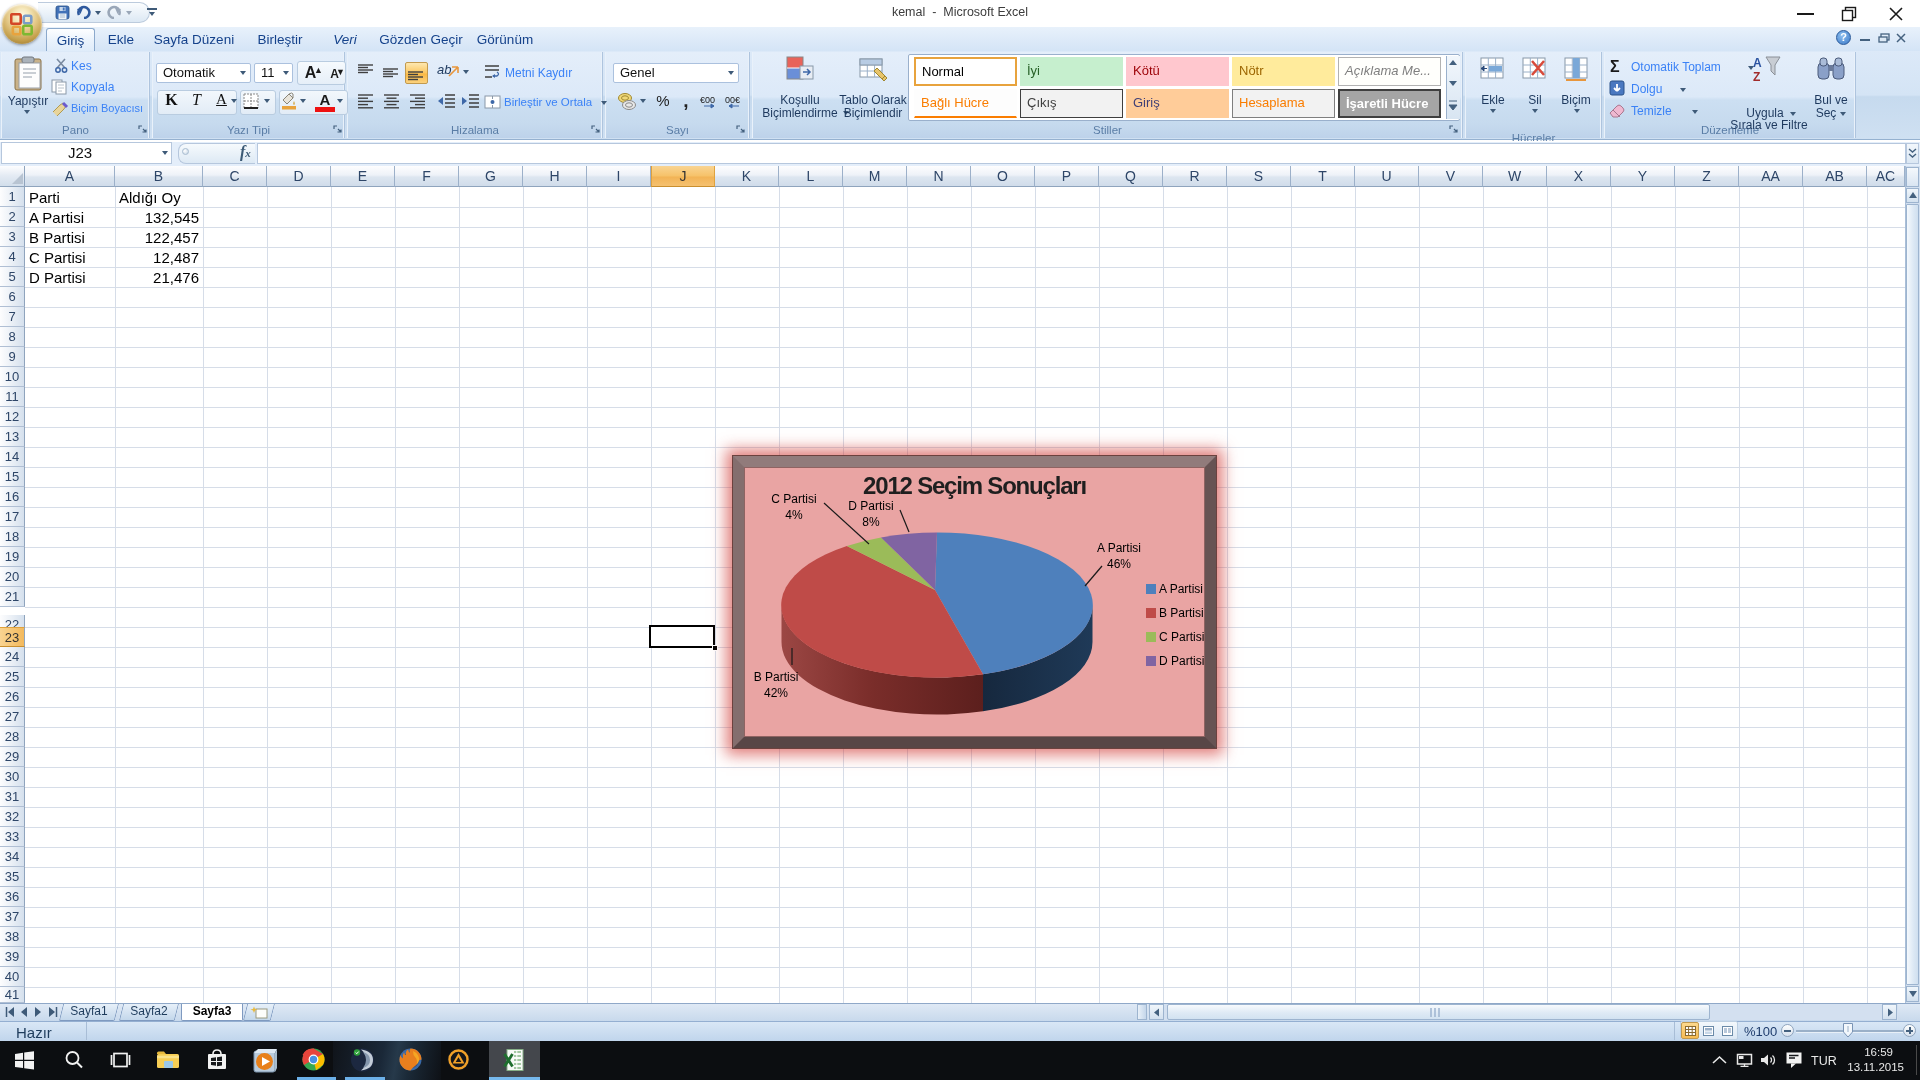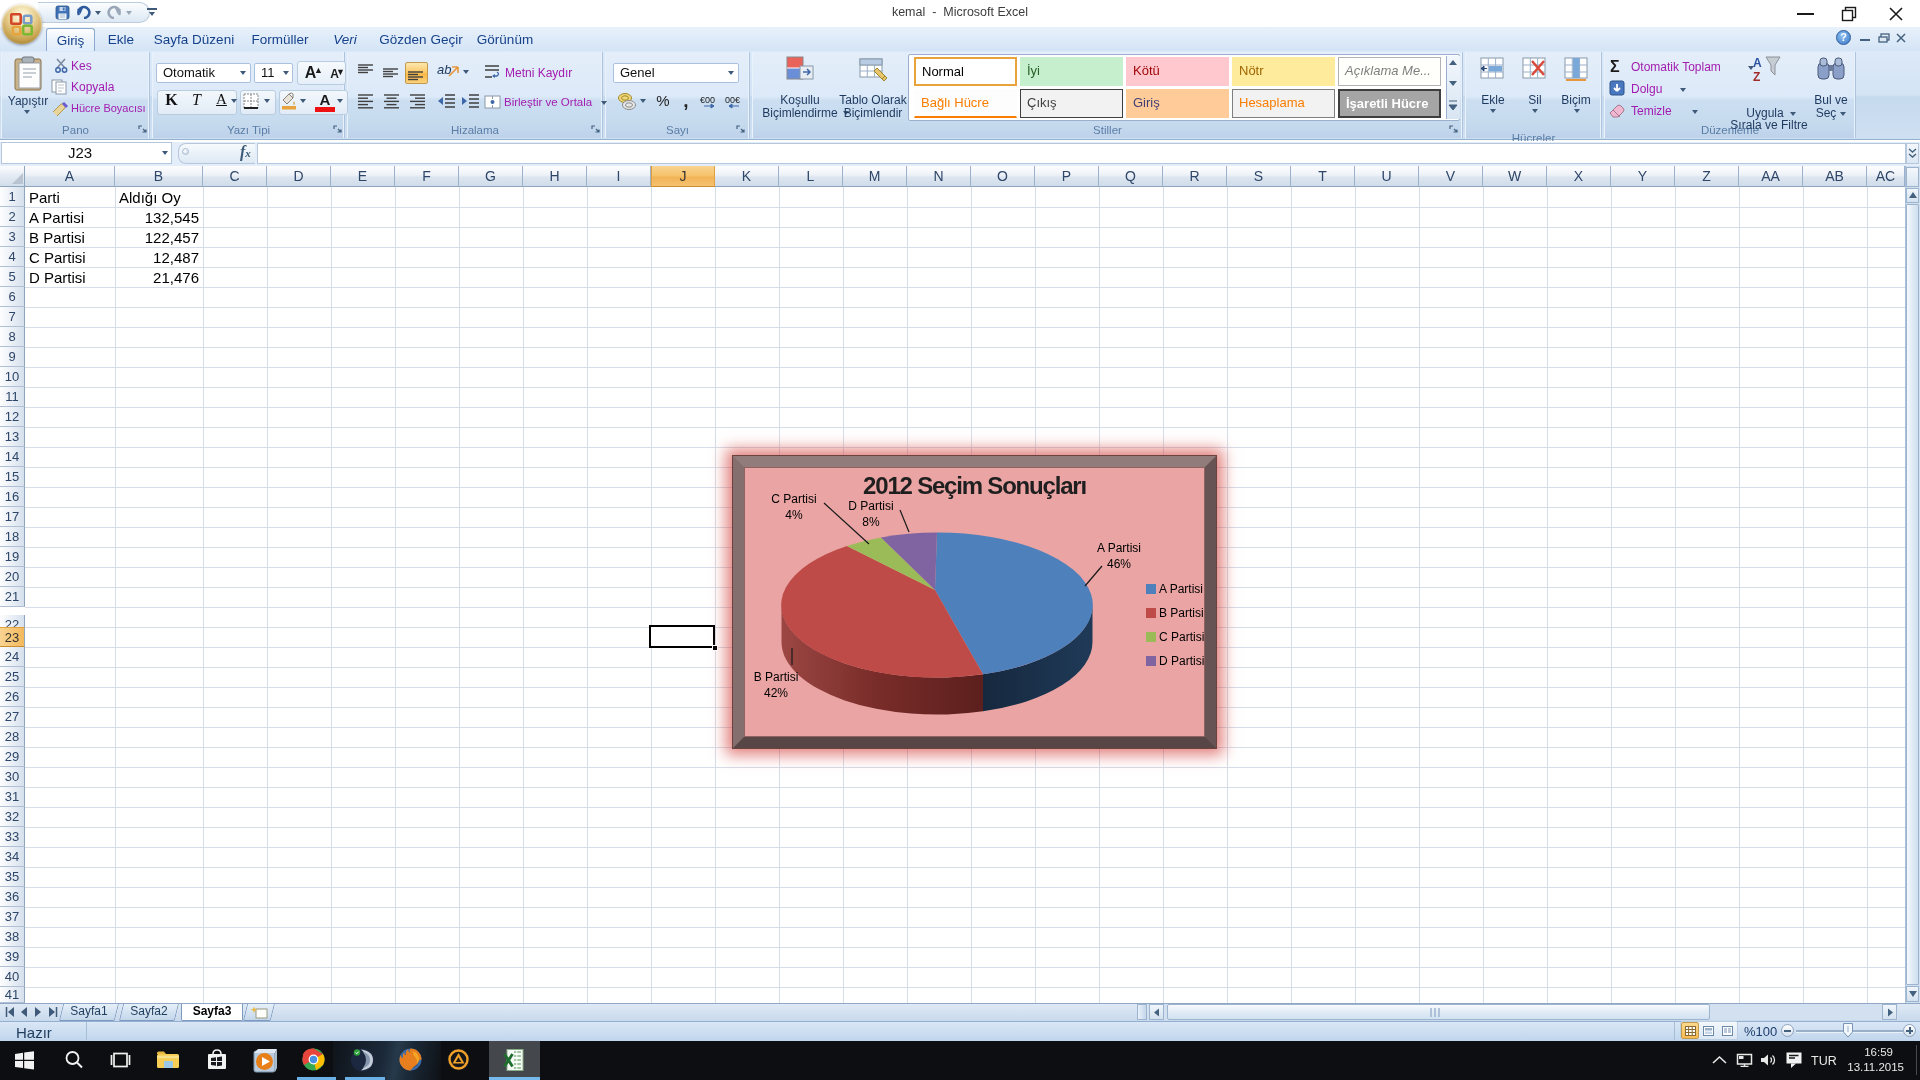--- a/index.html
+++ b/index.html
@@ -1,21 +1,21 @@
 <!DOCTYPE html>
 <html><head><meta charset="utf-8">
 <style>
 * { margin:0; padding:0; box-sizing:border-box; }
 html,body { width:1920px; height:1080px; overflow:hidden; }
 body { font-family:"Liberation Sans", sans-serif; position:relative; background:#fff; }
 .abs { position:absolute; }
 .darr { position:absolute; width:0; height:0; border-left:3px solid transparent; border-right:3px solid transparent; border-top:4px solid #3e5a78; }
 .combo { position:absolute; background:#fff; border:1px solid #abc1de; border-radius:2px; font-size:13px; color:#111; }
 .glabel { position:absolute; font-size:11.5px; color:#5a7da6; text-align:center; }
-.rtxt { position:absolute; font-size:12px; color:#a21caf; white-space:nowrap;text-align:center; }
+.rtxt { position:absolute; font-size:12px; color:#3b82f6; white-space:nowrap;text-align:center; }
 .rtxtc { position:absolute; font-size:12px; color:#1e395e; white-space:nowrap; text-align:center; }
 .cell { position:absolute; font-size:15px; color:#000; white-space:nowrap; }
 .colhead { position:absolute; top:166px; height:21px; background:linear-gradient(#fdfdfe,#eef2f8 45%,#dde6f0 55%,#d0dcea); border-right:1px solid #9cb0c9; border-bottom:1px solid #8fa4bd; font-size:14px; color:#2e4668; text-align:center; line-height:20px; }
 .rowhead { position:absolute; left:0; width:25px; background:linear-gradient(90deg,#fdfdfe,#e8eef5 55%,#d5e0ed); border-right:1px solid #8fa4bd; border-bottom:1px solid #b0bfd4; font-size:13px; color:#2e4668; text-align:center; }
 .stab { position:absolute; top:1004px; height:17px; font-size:12px; color:#1e3c5c; text-align:center; border:1px solid #7f9ac0; border-top:none; background:linear-gradient(#e7f0f9,#c3d7eb); border-radius:0 0 2px 2px; }
 .tbtext { position:absolute; color:#e8e8e8; font-size:11.5px; }
 </style></head>
 <body>
 
 <div class="abs" style="left:0;top:0;width:1920px;height:27px;background:#fff;"></div>
@@ -45,21 +45,21 @@
     <path d="M13,10 A5.5,5.5 0 1 0 8,13" fill="none" stroke="#9aa7b8" stroke-width="2.6"></path>
     <path d="M15,4 L9,3 L11.5,9 Z" fill="#9aa7b8"></path>
   </svg>
 <div class="darr" style="left:126px;top:11px;border-top-color:#9aa7b8;"></div>
 <div class="abs" style="left:147px;top:8px;width:10px;height:2px;background:#3e5a78;"></div>
 <div class="darr" style="left:149px;top:12px;"></div>
 <div class="abs" style="left:0;top:27px;width:1920px;height:24px;background:linear-gradient(#e8f1fb,#d4e4f6);"></div>
 <div class="abs" style="left:46px;top:28px;width:49px;height:23px;background:linear-gradient(#fdfeff,#e9f2fc 55%,#dfecfa);border:1px solid #8ba9cc;border-bottom:none;border-radius:3px 3px 0 0;font-size:13.5px;color:#15428b;text-align:center;line-height:23px;">Giriş</div>
 <div class="abs" style="left:97px;top:28px;width:48px;height:23px;font-size:13.5px;color:#15428b;text-align:center;line-height:23px;">Ekle</div>
 <div class="abs" style="left:146px;top:28px;width:96px;height:23px;font-size:13.5px;color:#15428b;text-align:center;line-height:23px;">Sayfa Düzeni</div>
-<div class="abs" style="left:242px;top:28px;width:76px;height:23px;font-size:13.5px;color:#15428b;text-align:center;line-height:23px;">Formüller</div>
+<div class="abs" style="left:242px;top:28px;width:76px;height:23px;font-size:13.5px;color:#15428b;text-align:center;line-height:23px;">Birleştir</div>
 <div class="abs" style="left:318px;top:28px;width:54px;height:23px;font-size:13.5px;color:#15428b;text-align:center;line-height:23px;font-style:italic;">Veri</div>
 <div class="abs" style="left:372px;top:28px;width:98px;height:23px;font-size:13.5px;color:#15428b;text-align:center;line-height:23px;">Gözden Geçir</div>
 <div class="abs" style="left:468px;top:28px;width:74px;height:23px;font-size:13.5px;color:#15428b;text-align:center;line-height:23px;">Görünüm</div>
 <div class="abs" style="left:2px;top:4px;width:40px;height:40px;border-radius:50%;
  background:radial-gradient(circle at 50% 30%, #fefae8 0%, #f5e7ba 22%, #e2c684 45%, #c5a04c 70%, #97742c 92%, #7a5d22 100%);
  box-shadow:0 1px 3px rgba(0,0,0,.4), inset 0 1px 2px rgba(255,255,255,.9); z-index:40;"></div>
 <svg class="abs" style="left:10px;top:13px;z-index:41;" width="23" height="23">
 <rect x="1.2" y="1.2" width="9.5" height="9.5" rx="1.5" fill="none" stroke="#d44727" stroke-width="2.6"></rect>
 <rect x="13.8" y="2.8" width="7.5" height="7.5" rx="1.5" fill="none" stroke="#7a9cc8" stroke-width="2.6"></rect>
 <rect x="2.8" y="13.8" width="7.5" height="7.5" rx="1.5" fill="none" stroke="#e8a33d" stroke-width="2.6"></rect>
@@ -112,21 +112,21 @@
 <svg class="abs" style="left:51px;top:79px;" width="17" height="16">
 <rect x="1" y="1" width="10" height="12" fill="#fff" stroke="#8a98a8"></rect>
 <rect x="5" y="3" width="10" height="12" fill="#fff" stroke="#8a98a8"></rect>
 <path d="M7,6 h6 M7,9 h6 M7,12 h4" stroke="#b8c2cc"></path>
 </svg>
 <div class="rtxt" style="left:71px;top:80px;">Kopyala</div>
 <svg class="abs" style="left:51px;top:100px;" width="18" height="16">
 <path d="M2,12 L9,5 Q12,2 14,4 Q16,6 13,9 L6,16" fill="#e8d49a" stroke="#b09a50"></path>
 <path d="M12,3 L16,7" stroke="#6a5acd" stroke-width="3"></path>
 </svg>
-<div class="rtxt" style="left:71px;top:102px;font-size:11px;">Hücre Boyacısı</div>
+<div class="rtxt" style="left:71px;top:102px;font-size:11px;">Biçim Boyacısı</div>
 <div class="combo" style="left:156px;top:63px;width:95px;height:20px;line-height:18px;padding-left:6px;">Otomatik</div>
 <div class="darr" style="left:240px;top:71px;"></div>
 <div class="combo" style="left:254px;top:63px;width:39px;height:20px;line-height:18px;padding-left:6px;">11</div>
 <div class="darr" style="left:283px;top:71px;"></div>
 <div class="abs" style="left:297px;top:61px;width:49px;height:24px;border:1px solid #b9cce0;border-radius:3px;background:linear-gradient(#f6fafd,#e6eff8);"></div>
 <div class="abs" style="left:299px;top:62px;width:23px;height:22px;font-size:16px;font-weight:bold;color:#1a1a1a;text-align:center;line-height:22px;">A<span style="position:absolute;left:15px;top:-3px;font-size:9px;">▲</span></div>
 <div class="abs" style="left:324px;top:64px;width:21px;height:20px;font-size:12px;font-weight:bold;color:#1a1a1a;text-align:center;line-height:20px;">A<span style="position:absolute;left:12px;top:-2px;font-size:9px;">▼</span></div>
 <div class="abs" style="left:157px;top:90px;width:80px;height:25px;border:1px solid #b9cce0;border-radius:3px;background:linear-gradient(#f2f7fc,#e2ecf6);"></div>
 <div class="abs" style="left:240px;top:90px;width:36px;height:25px;border:1px solid #b9cce0;border-radius:3px;background:linear-gradient(#f2f7fc,#e2ecf6);"></div>
 <div class="abs" style="left:279px;top:90px;width:69px;height:25px;border:1px solid #b9cce0;border-radius:3px;background:linear-gradient(#f2f7fc,#e2ecf6);"></div>

